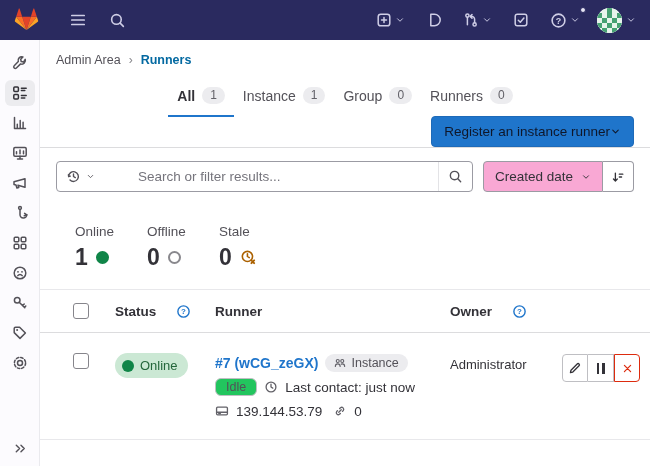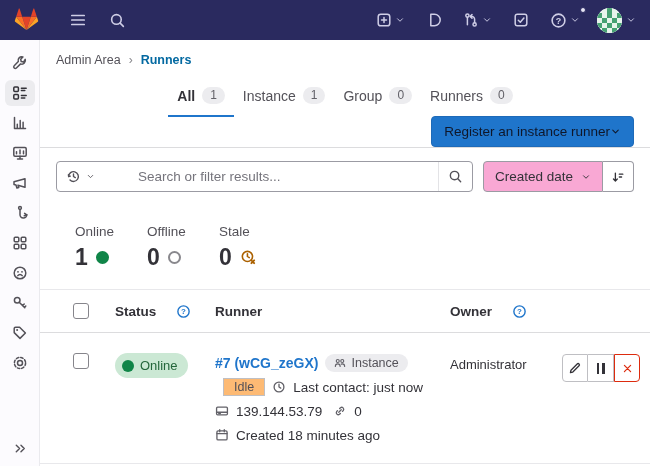--- a/index.html
+++ b/index.html
@@ -83,21 +83,21 @@
   .trow .col-check, .trow .col-status, .trow .col-owner, .trow .col-actions { align-self:flex-start; }
 
   .status-pill { display:inline-flex; align-items:center; gap:6px; background:#cbe8d4; border-radius:13px; height:25px; padding:0 10px 0 7px; max-width:76px; }
   .status-pill .sp-dot { width:12px; height:12px; border-radius:50%; background:#108548; flex:0 0 12px; }
   .status-pill .sp-text { font-size:13px; color:#24663b; white-space:nowrap; overflow:hidden; text-overflow:ellipsis; max-width:42px; }
 
   .runner-cell { font-size:13.5px; color:#333238; }
   .runner-cell .rline { display:flex; align-items:center; gap:7px; margin-bottom:4px; min-height:20px; }
   .runner-name { color:#1f75cb; font-weight:700; font-size:14px; cursor:pointer; }
   .type-badge { display:inline-flex; align-items:center; gap:5px; background:#ececef; color:#535158; font-size:12.5px; border-radius:10px; padding:2px 9px; }
-  .idle-badge { display:inline-flex; align-items:center; border:1px solid #bfbfc3; color:#535158; font-size:12.5px; border-radius:0; padding:1px 10px; background:#fdba74;margin-left:8px; }
+  .idle-badge { display:inline-flex; align-items:center; border:1px solid #bfbfc3; color:#535158; font-size:12.5px; border-radius:6px; padding:1px 10px; background:#22c55e; }
   .meta-ic { color:#626168; flex:0 0 auto; }
 
   .owner-text { font-size:13px; color:#333238; padding-top:4px; }
 
   .action-group { display:flex; margin-top:1px; }
   .act-btn { width:26px; height:28px; background:#fff; border:1px solid #bfbfc3; display:flex; align-items:center; justify-content:center; color:#333238; cursor:pointer; }
   .act-btn.edit { border-radius:4px 0 0 4px; }
   .act-btn.pause { border-left:none; }
   .act-btn.delete { border-radius:0 4px 4px 0; border:1px solid #dd2b0e; color:#dd2b0e; }
   .pause-bars { display:flex; gap:3px; }
@@ -449,27 +449,20 @@
                 <rect x="1.8" y="3.6" width="12.4" height="8.8" rx="1.2"></rect>
                 <path d="M1.8 9.4h12.4M4.2 11h2"></path>
               </svg>
             <span>139.144.53.79</span>
             <svg class="ic meta-ic" width="14" height="14" viewBox="0 0 16 16" style="margin-left:4px">
                 <path d="m6.6 9.4 2.8-2.8"></path>
                 <path d="m7.6 5.2 1-1a2.3 2.3 0 0 1 3.2 3.2l-1 1"></path>
                 <path d="m8.4 10.8-1 1a2.3 2.3 0 0 1-3.2-3.2l1-1"></path>
               </svg>
             <span>0</span>
-          </div>
-          <div class="rline">
-            <svg class="ic meta-ic" width="14" height="14" viewBox="0 0 16 16">
-                <rect x="2.2" y="3.2" width="11.6" height="10.4" rx="1.4"></rect>
-                <path d="M2.2 6.4h11.6M5.4 1.8v2.6M10.6 1.8v2.6"></path>
-              </svg>
-            <span>Created 18 minutes ago</span>
           </div>
         </div>
         <div class="col-owner">
           <div class="owner-text">Administrator</div>
         </div>
         <div class="col-actions">
           <div class="action-group">
             <button class="act-btn edit">
               <svg class="ic" width="14" height="14" viewBox="0 0 16 16">
                   <path d="m2.8 13.2.6-2.7 7.1-7.1a1.45 1.45 0 0 1 2.1 2.1l-7.1 7.1-2.7.6z"></path>

